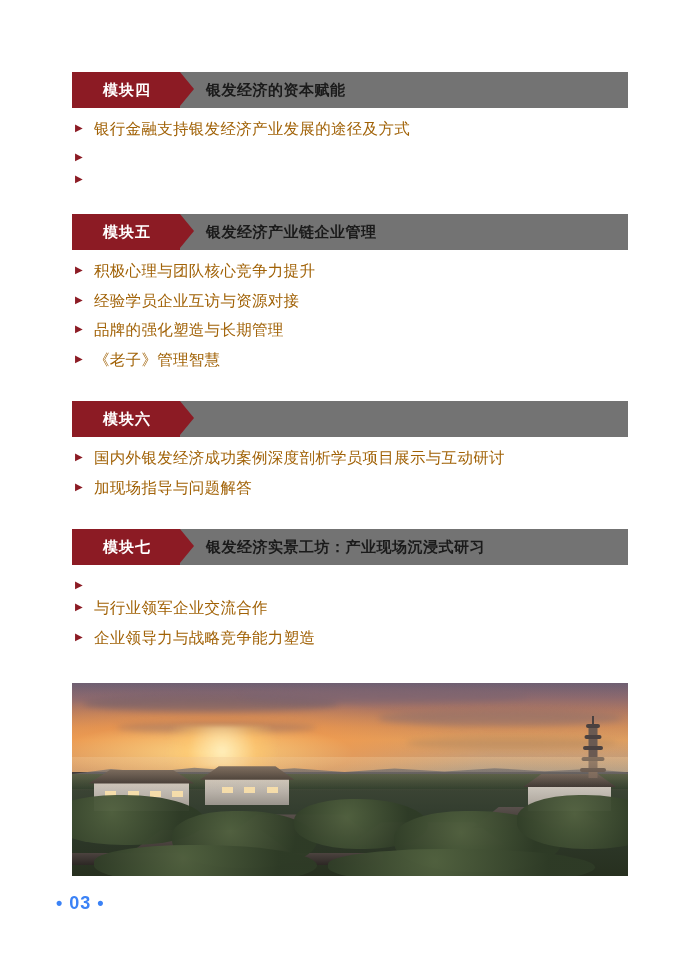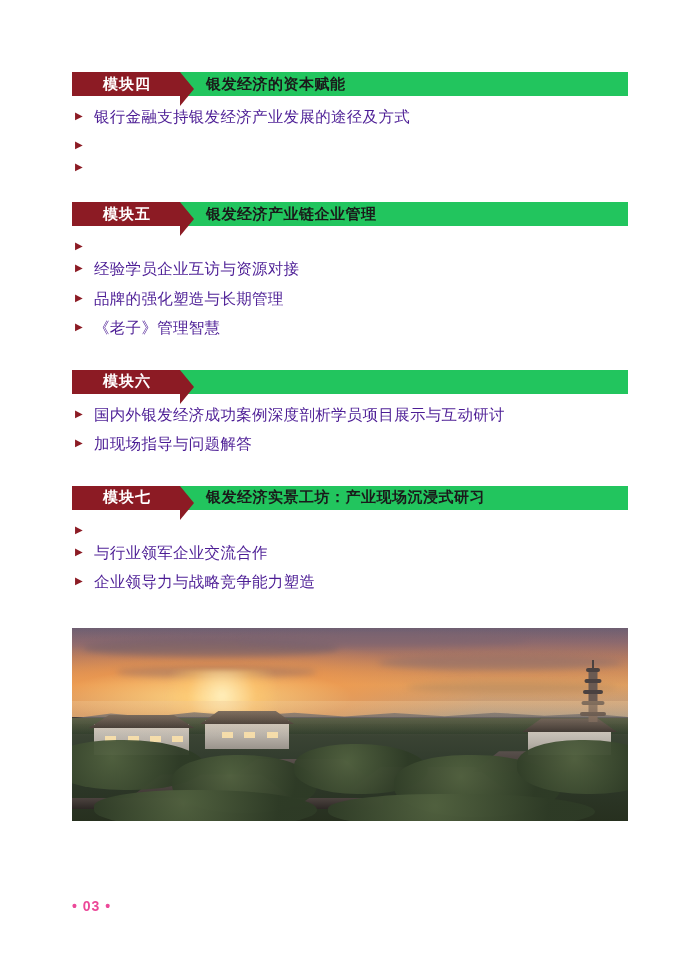--- a/index.html
+++ b/index.html
@@ -27,22 +27,22 @@
     width: 556px;
   }
 
   
   .module {
     margin-bottom: 8px;
   }
   .module-header {
     display: flex;
     align-items: stretch;
-    height: 24px;
-    background: #22c55e;
+    height: 36px;
+    background: #737373;
     position: relative;
   }
   .module-tag {
     position: relative;
     background: #8c1b24;
     color: #ffffff;
     min-width: 108px;
     display: flex;
     align-items: center;
     justify-content: center;
@@ -89,21 +89,21 @@
     padding-top: 5px;
     padding-left: 3px;
     box-sizing: border-box;
     color: #8c1b24;
     font-size: 10px;
     line-height: 10px;
   }
   .bullet-text {
     font-size: 15.5px;
     line-height: 1.45;
-    color: #4c1d95;
+    color: #a16207;
     letter-spacing: 0.3px;
   }
 
   .gap-after-module { height: 22px; }
 
   
   .photo-wrap {
     margin-top: 34px;
     width: 556px;
     height: 193px;
@@ -239,24 +239,24 @@
     position: absolute;
     left: 0; right: 0; top: 38%;
     height: 18%;
     background: linear-gradient(180deg, rgba(240,200,150,0.35), rgba(240,200,150,0));
     pointer-events: none;
   }
 
   
   .page-number {
     position: absolute;
-    left: 72px;
+    left: 56px;
     bottom: 42px;
-    font-size: 14px;
-    color: #ec4899;
+    font-size: 18px;
+    color: #3b82f6;
     letter-spacing: 1px;
     font-weight: bold;
   }
 </style>
 </head>
 <body>
 
 <div class="page">
   <div class="content">
 
@@ -282,20 +282,21 @@
     <div class="gap-after-module"></div>
 
     <div class="module">
       <div class="module-header">
         <div class="module-tag">模块五</div>
         <div class="module-title">银发经济产业链企业管理</div>
       </div>
       <ul class="bullets">
         <li class="bullet">
           <span class="bullet-marker">▶</span>
+          <span class="bullet-text">积极心理与团队核心竞争力提升</span>
         </li>
         <li class="bullet">
           <span class="bullet-marker">▶</span>
           <span class="bullet-text">经验学员企业互访与资源对接</span>
         </li>
         <li class="bullet">
           <span class="bullet-marker">▶</span>
           <span class="bullet-text">品牌的强化塑造与长期管理</span>
         </li>
         <li class="bullet">

